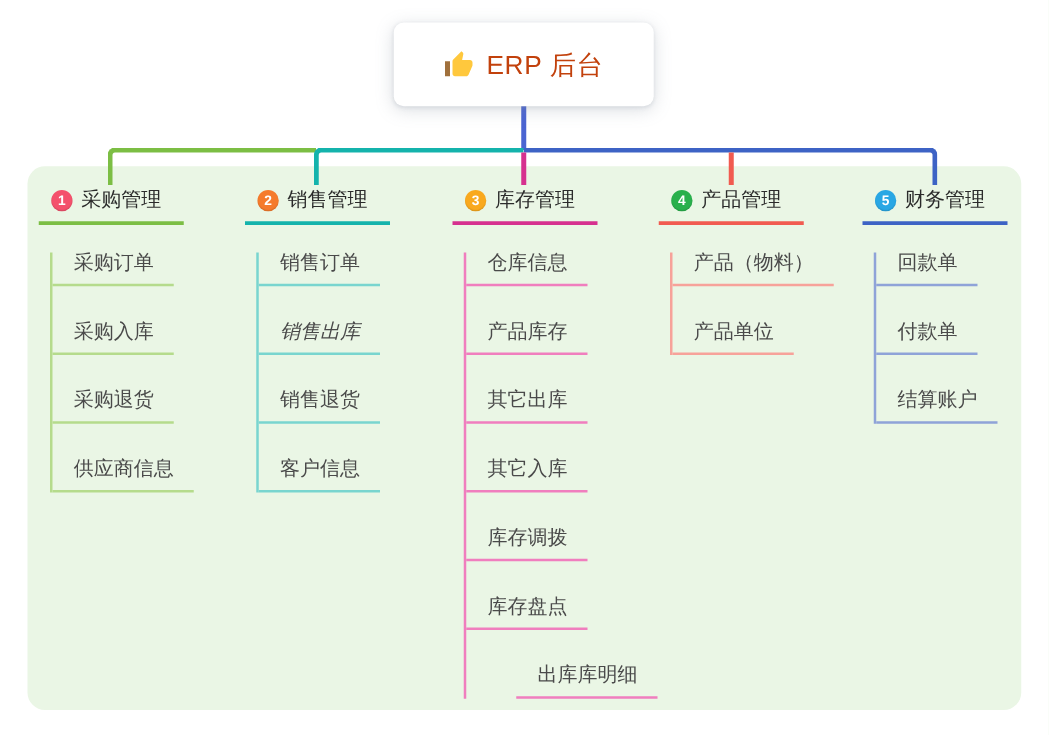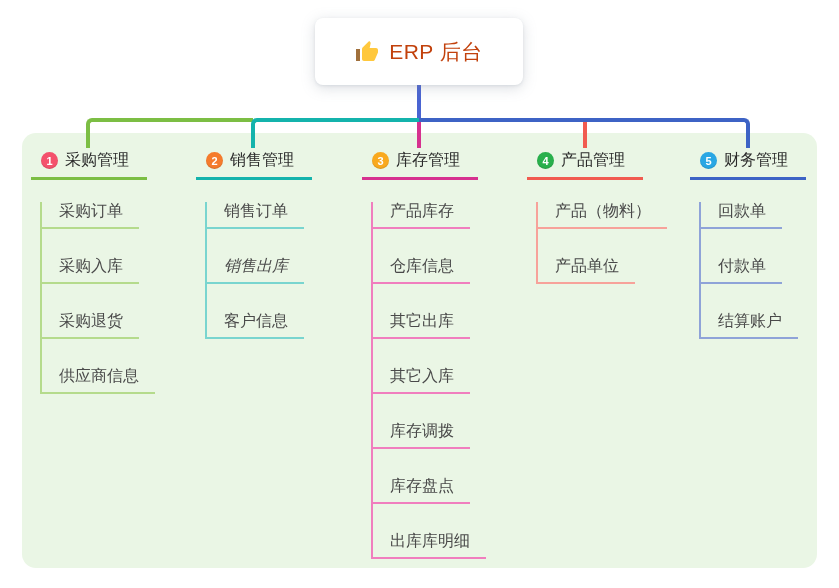--- a/index.html
+++ b/index.html
@@ -80,36 +80,37 @@
       </div>
     </div>
     <div class="branch" style="left: 196px; top: 150px;">
       <div class="branch-heading" style="border-bottom-color: rgb(20, 179, 172);">
         <span class="badge" style="background: rgb(245, 123, 44);">2</span>
         <span class="branch-label">销售管理</span>
       </div>
       <div class="children" style="border-left-color: rgb(121, 213, 207);">
         <div class="child" style="border-bottom-color: rgb(121, 213, 207);">销售订单</div>
         <div class="child" style="border-bottom-color: rgb(121, 213, 207); font-style: italic;">销售出库</div>
+        <div class="child" style="border-bottom-color: rgb(121, 213, 207);">销售退货</div>
         <div class="child" style="border-bottom-color: rgb(121, 213, 207);">客户信息</div>
       </div>
     </div>
     <div class="branch" style="left: 362px; top: 150px;">
       <div class="branch-heading" style="border-bottom-color: rgb(214, 49, 143);">
         <span class="badge" style="background: rgb(249, 169, 30);">3</span>
         <span class="branch-label">库存管理</span>
       </div>
       <div class="children" style="border-left-color: rgb(240, 126, 190);">
+        <div class="child" style="border-bottom-color: rgb(240, 126, 190);">仓库信息</div>
         <div class="child" style="border-bottom-color: rgb(240, 126, 190);">产品库存</div>
-        <div class="child" style="border-bottom-color: rgb(240, 126, 190);">仓库信息</div>
         <div class="child" style="border-bottom-color: rgb(240, 126, 190);">其它出库</div>
         <div class="child" style="border-bottom-color: rgb(240, 126, 190);">其它入库</div>
         <div class="child" style="border-bottom-color: rgb(240, 126, 190);">库存调拨</div>
         <div class="child" style="border-bottom-color: rgb(240, 126, 190);">库存盘点</div>
-        <div class="child" style="border-bottom-color: rgb(240, 126, 190);">出库库明细</div>
+        <div class="child" style="border-bottom-color: rgb(240, 126, 190); margin-left: 40px;">出库库明细</div>
       </div>
     </div>
     <div class="branch" style="left: 527px; top: 150px;">
       <div class="branch-heading" style="border-bottom-color: rgb(241, 91, 80);">
         <span class="badge" style="background: rgb(41, 176, 76);">4</span>
         <span class="branch-label">产品管理</span>
       </div>
       <div class="children" style="border-left-color: rgb(247, 162, 154);">
         <div class="child" style="border-bottom-color: rgb(247, 162, 154);">产品（物料）</div>
         <div class="child" style="border-bottom-color: rgb(247, 162, 154);">产品单位</div>

